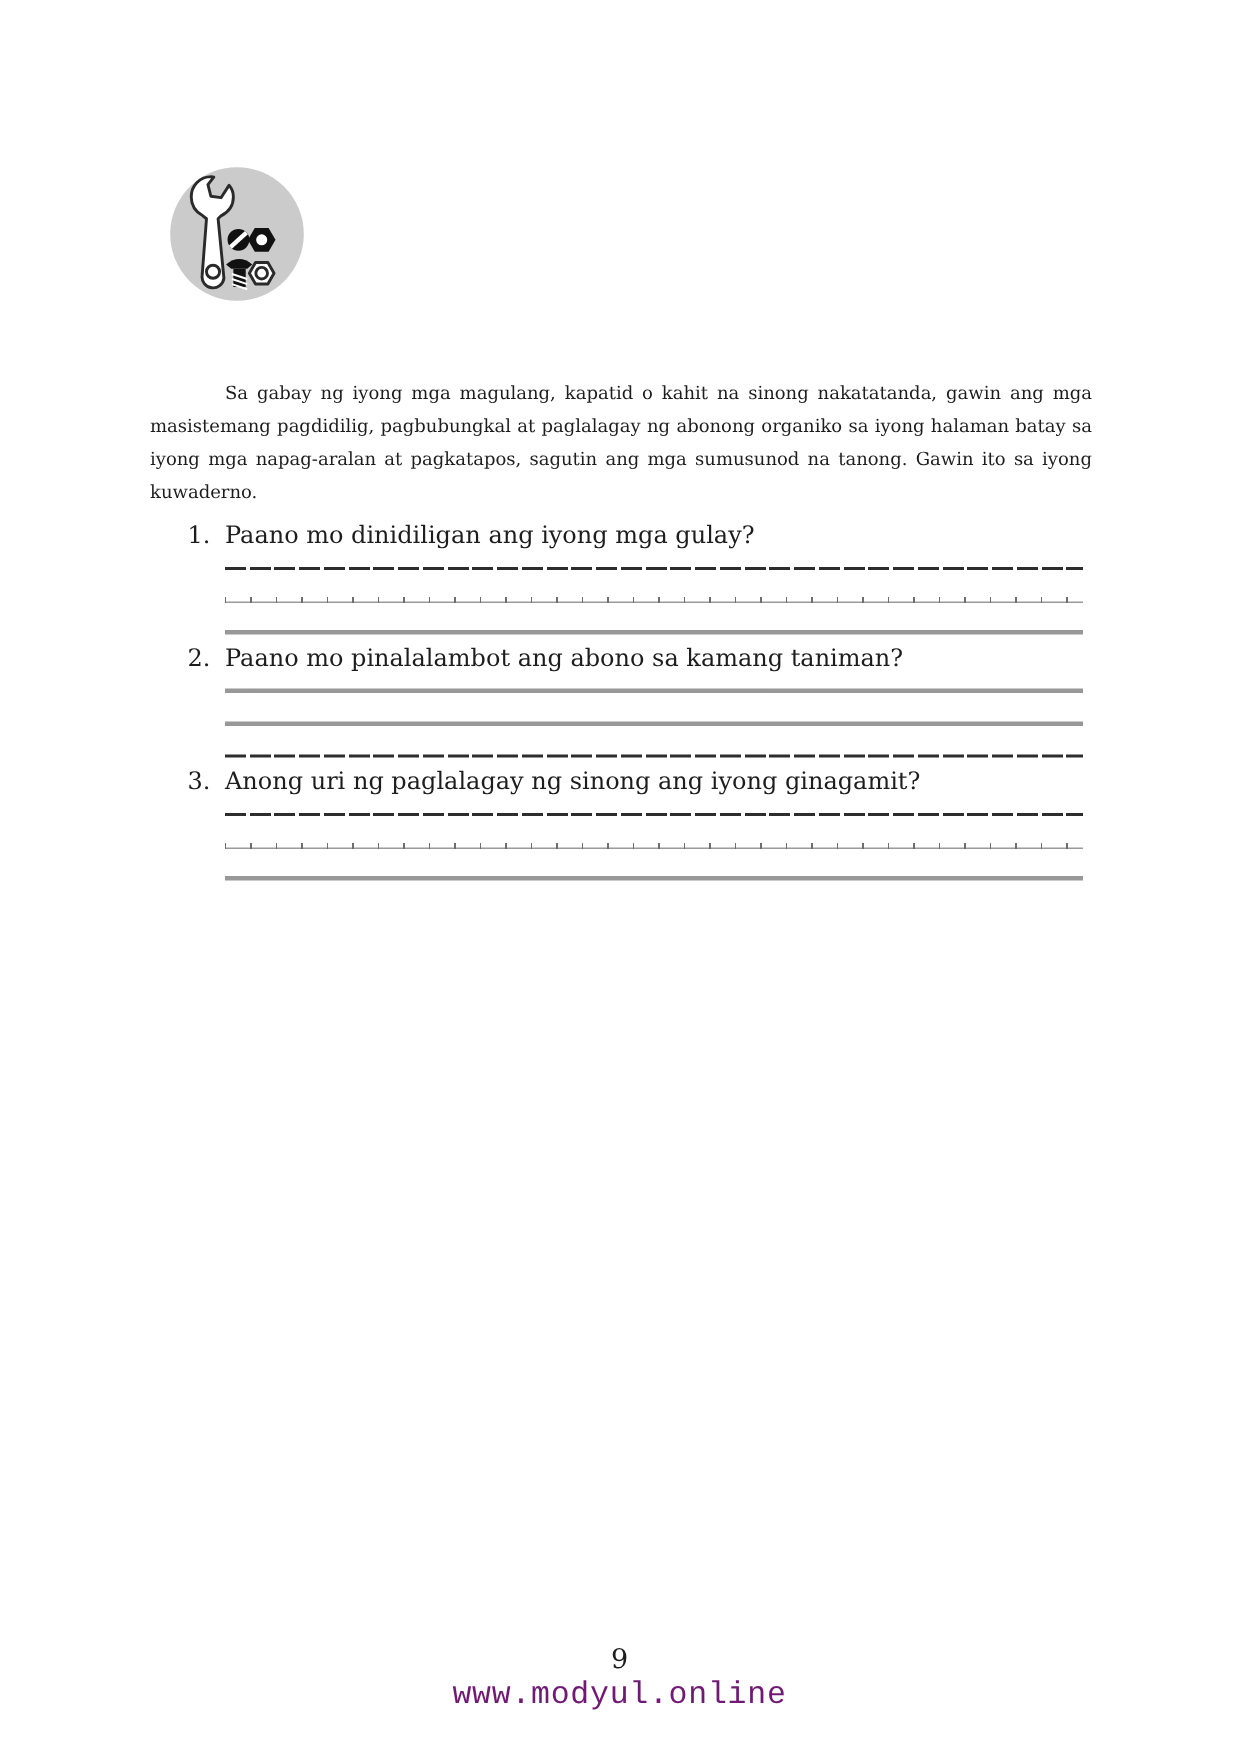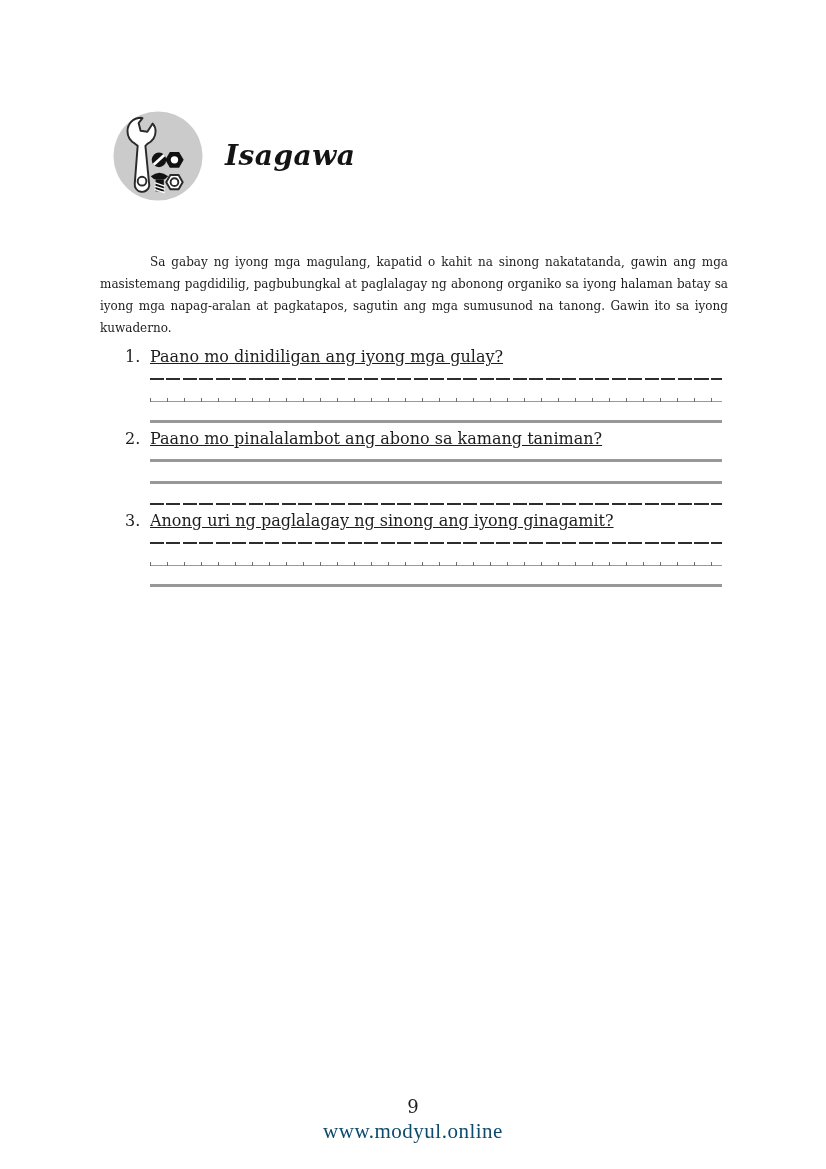--- a/index.html
+++ b/index.html
@@ -53,21 +53,21 @@
     top: 346px;
     width: 597px;
   }
   .question + .question { margin-top: 5px; }
   .q-row {
     display: flex;
     font-size: 16px;
     line-height: 21px;
   }
   .q-num { width: 25px; flex: none; }
-  .q-text { flex: 1; text-decoration: underline; }
+  .q-text { flex: 1; }
   .answer-area { margin-left: 25px; }
   .answer-line { height: 21.5px; }
   .answer-line.first { height: 13px; }
 
   
   .line-dash {
     background-image: repeating-linear-gradient(90deg, #2d2d2d 0px, #2d2d2d 14px, rgba(0,0,0,0) 14px, rgba(0,0,0,0) 16.5px);
     background-position: left bottom;
     background-size: 100% 2px;
     background-repeat: no-repeat;
@@ -94,24 +94,24 @@
     top: 1096px;
     text-align: center;
     font-size: 18px;
     color: #1d1d1d;
   }
   .watermark {
     position: absolute;
     left: 0; right: 0;
     top: 1119px;
     text-align: center;
-    font-family: Liberation Serif, serif;
+    font-family: Liberation Mono, monospace;
     font-size: 21px;
     letter-spacing: 0.5px;
-    color: #0c4a6e;
+    color: #701a75;
   }
 </style>
 </head>
 <body>
 
 <div class="page">
 
   <div class="icon-circle">
     <svg viewBox="0 0 95 95" width="92" height="92">
       <circle cx="47.5" cy="47.5" r="46" fill="#cbcbcb"></circle>
@@ -148,21 +148,20 @@
         <line x1="44" y1="82" x2="54.5" y2="85.5" stroke="#ffffff" stroke-width="1.4"></line>
       </g>
 
       <g>
         <polygon points="60.25,67.1 68.75,67.1 73,74.5 68.75,81.9 60.25,81.9 56,74.5" fill="#ffffff" stroke="#2a2a2a" stroke-width="2" stroke-linejoin="round"></polygon>
         <circle cx="64.5" cy="74.5" r="4" fill="#ffffff" stroke="#2a2a2a" stroke-width="2"></circle>
       </g>
     </svg>
   </div>
 
-  <h1 class="section-title">Isagawa</h1>
 
   <p class="intro">Sa gabay ng iyong mga magulang, kapatid o kahit na sinong nakatatanda, gawin ang mga masistemang pagdidilig, pagbubungkal at paglalagay ng abonong organiko sa iyong halaman batay sa iyong mga napag-aralan at pagkatapos, sagutin ang mga sumusunod na tanong. Gawin ito sa iyong kuwaderno.</p>
 
   <div class="questions">
 
     <div class="question">
       <div class="q-row">
         <span class="q-num">1.</span>
         <span class="q-text">Paano mo dinidiligan ang iyong mga gulay?</span>
       </div>

